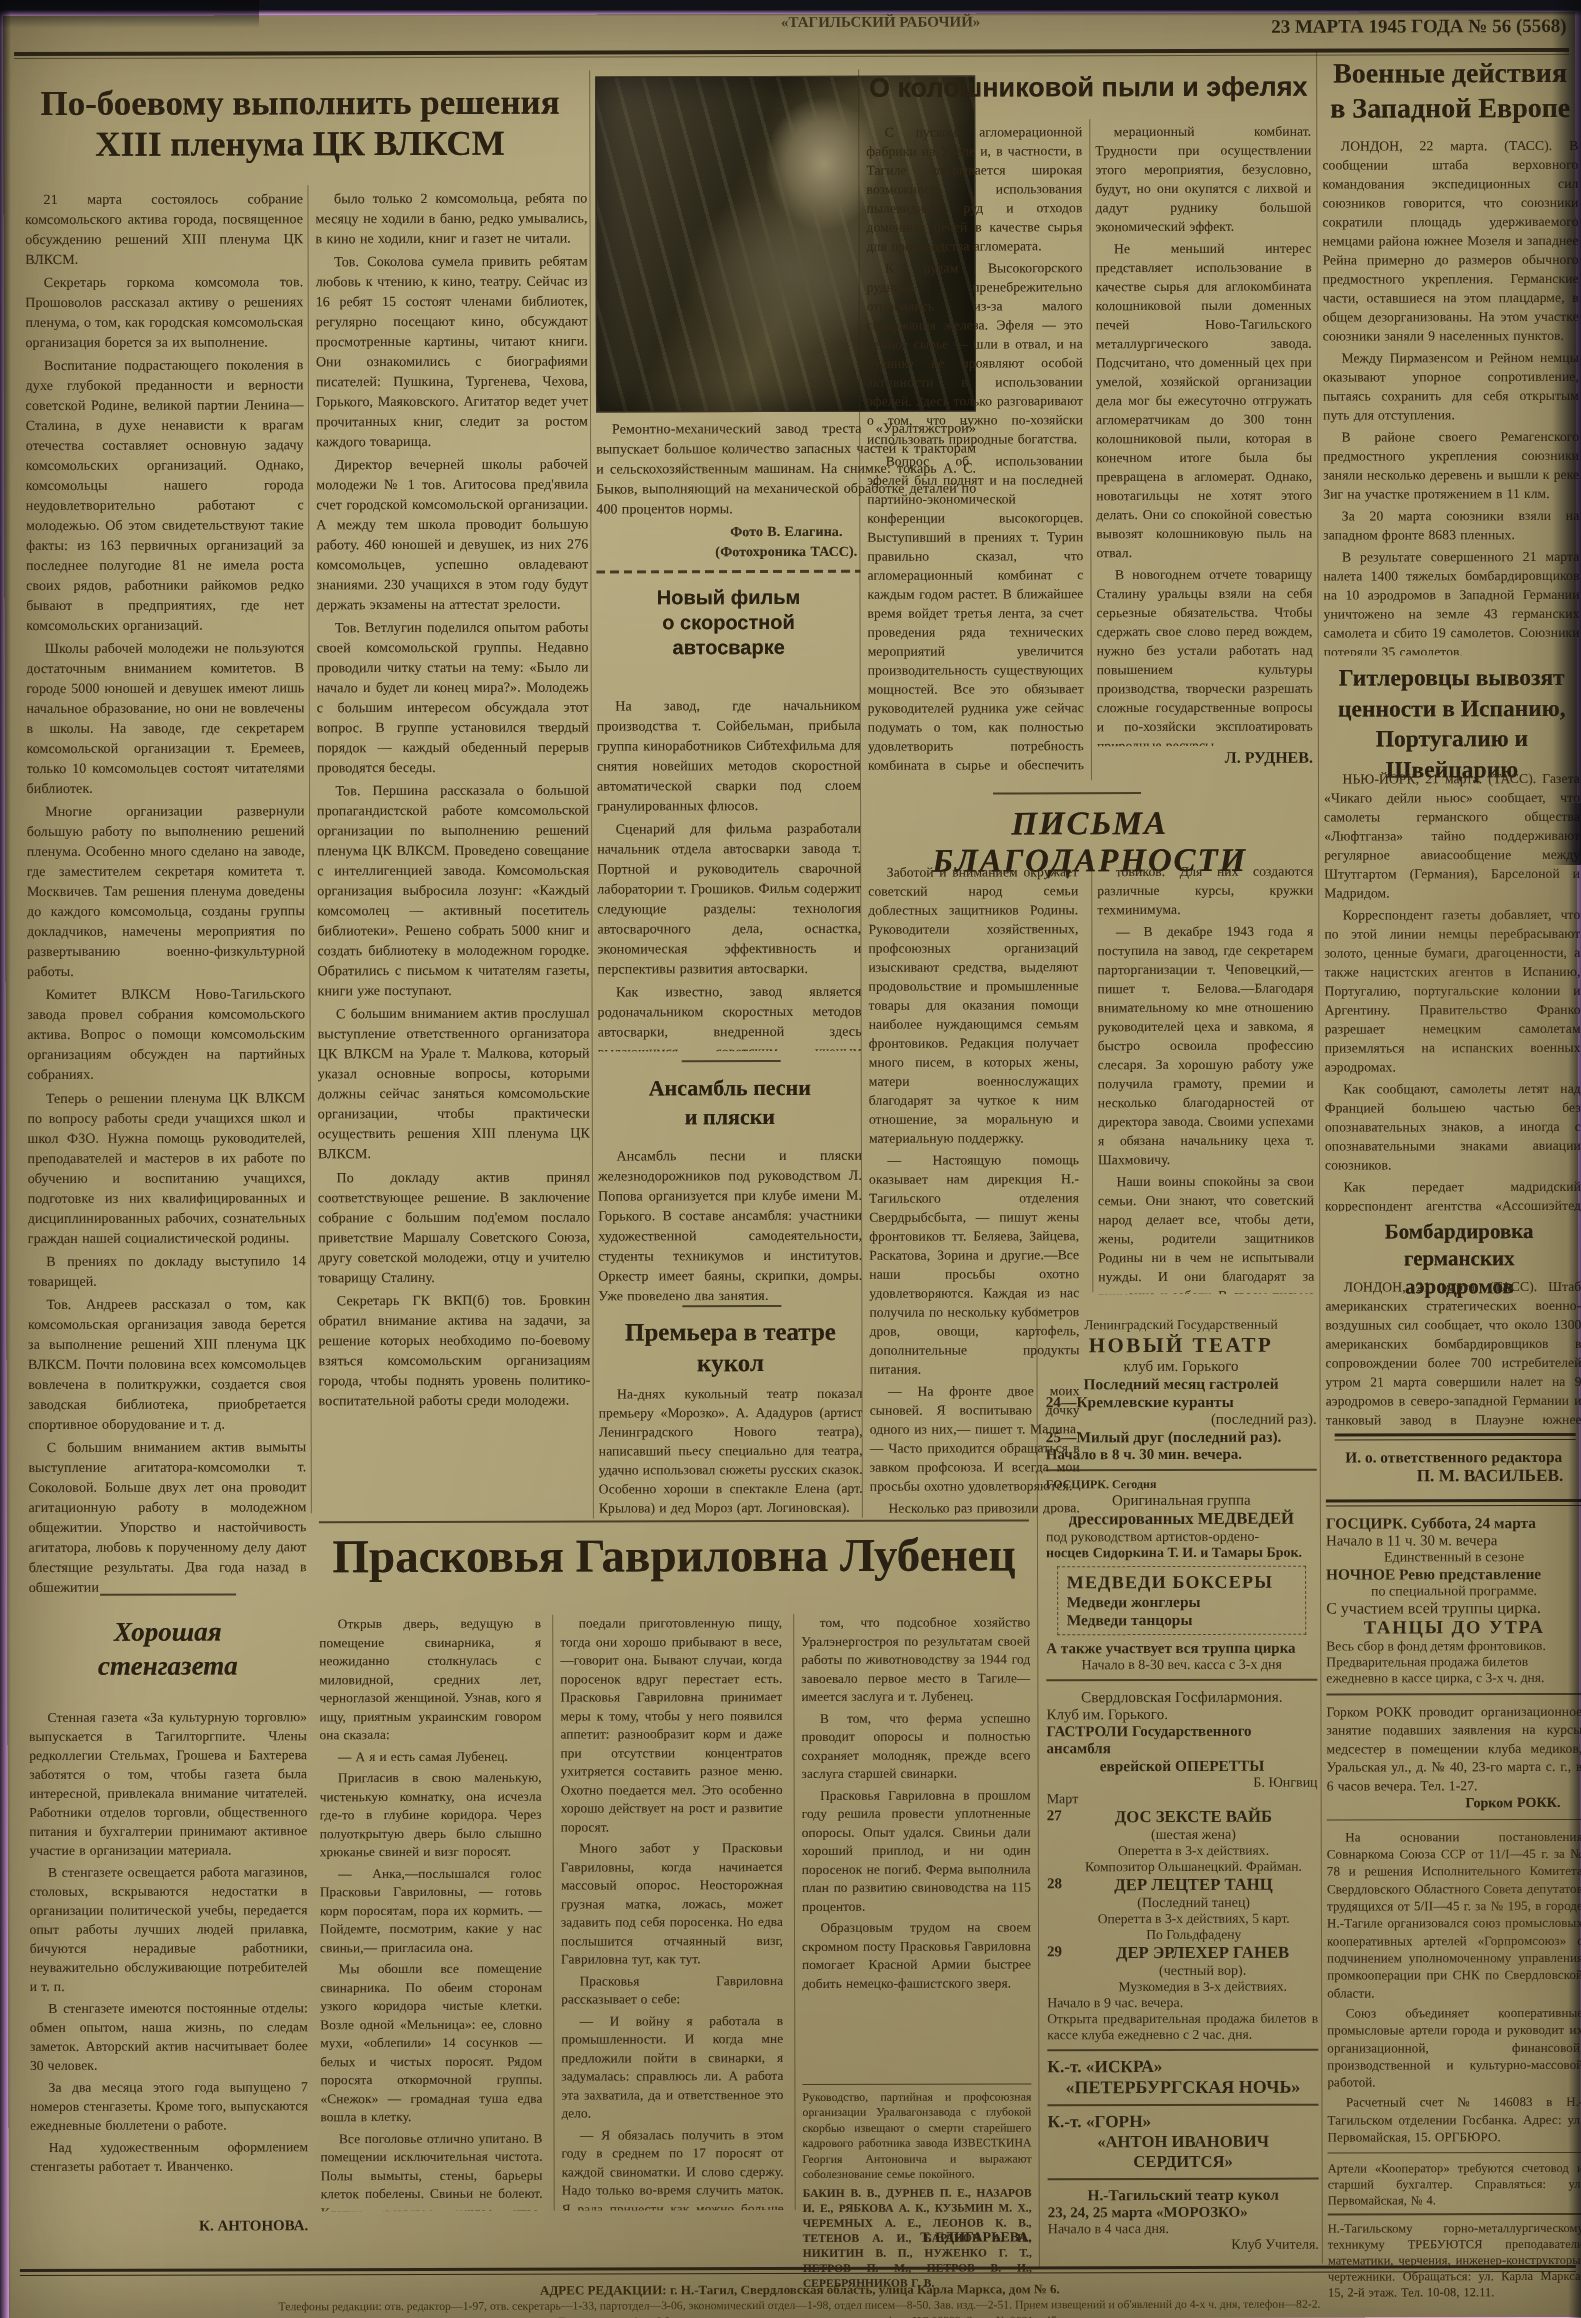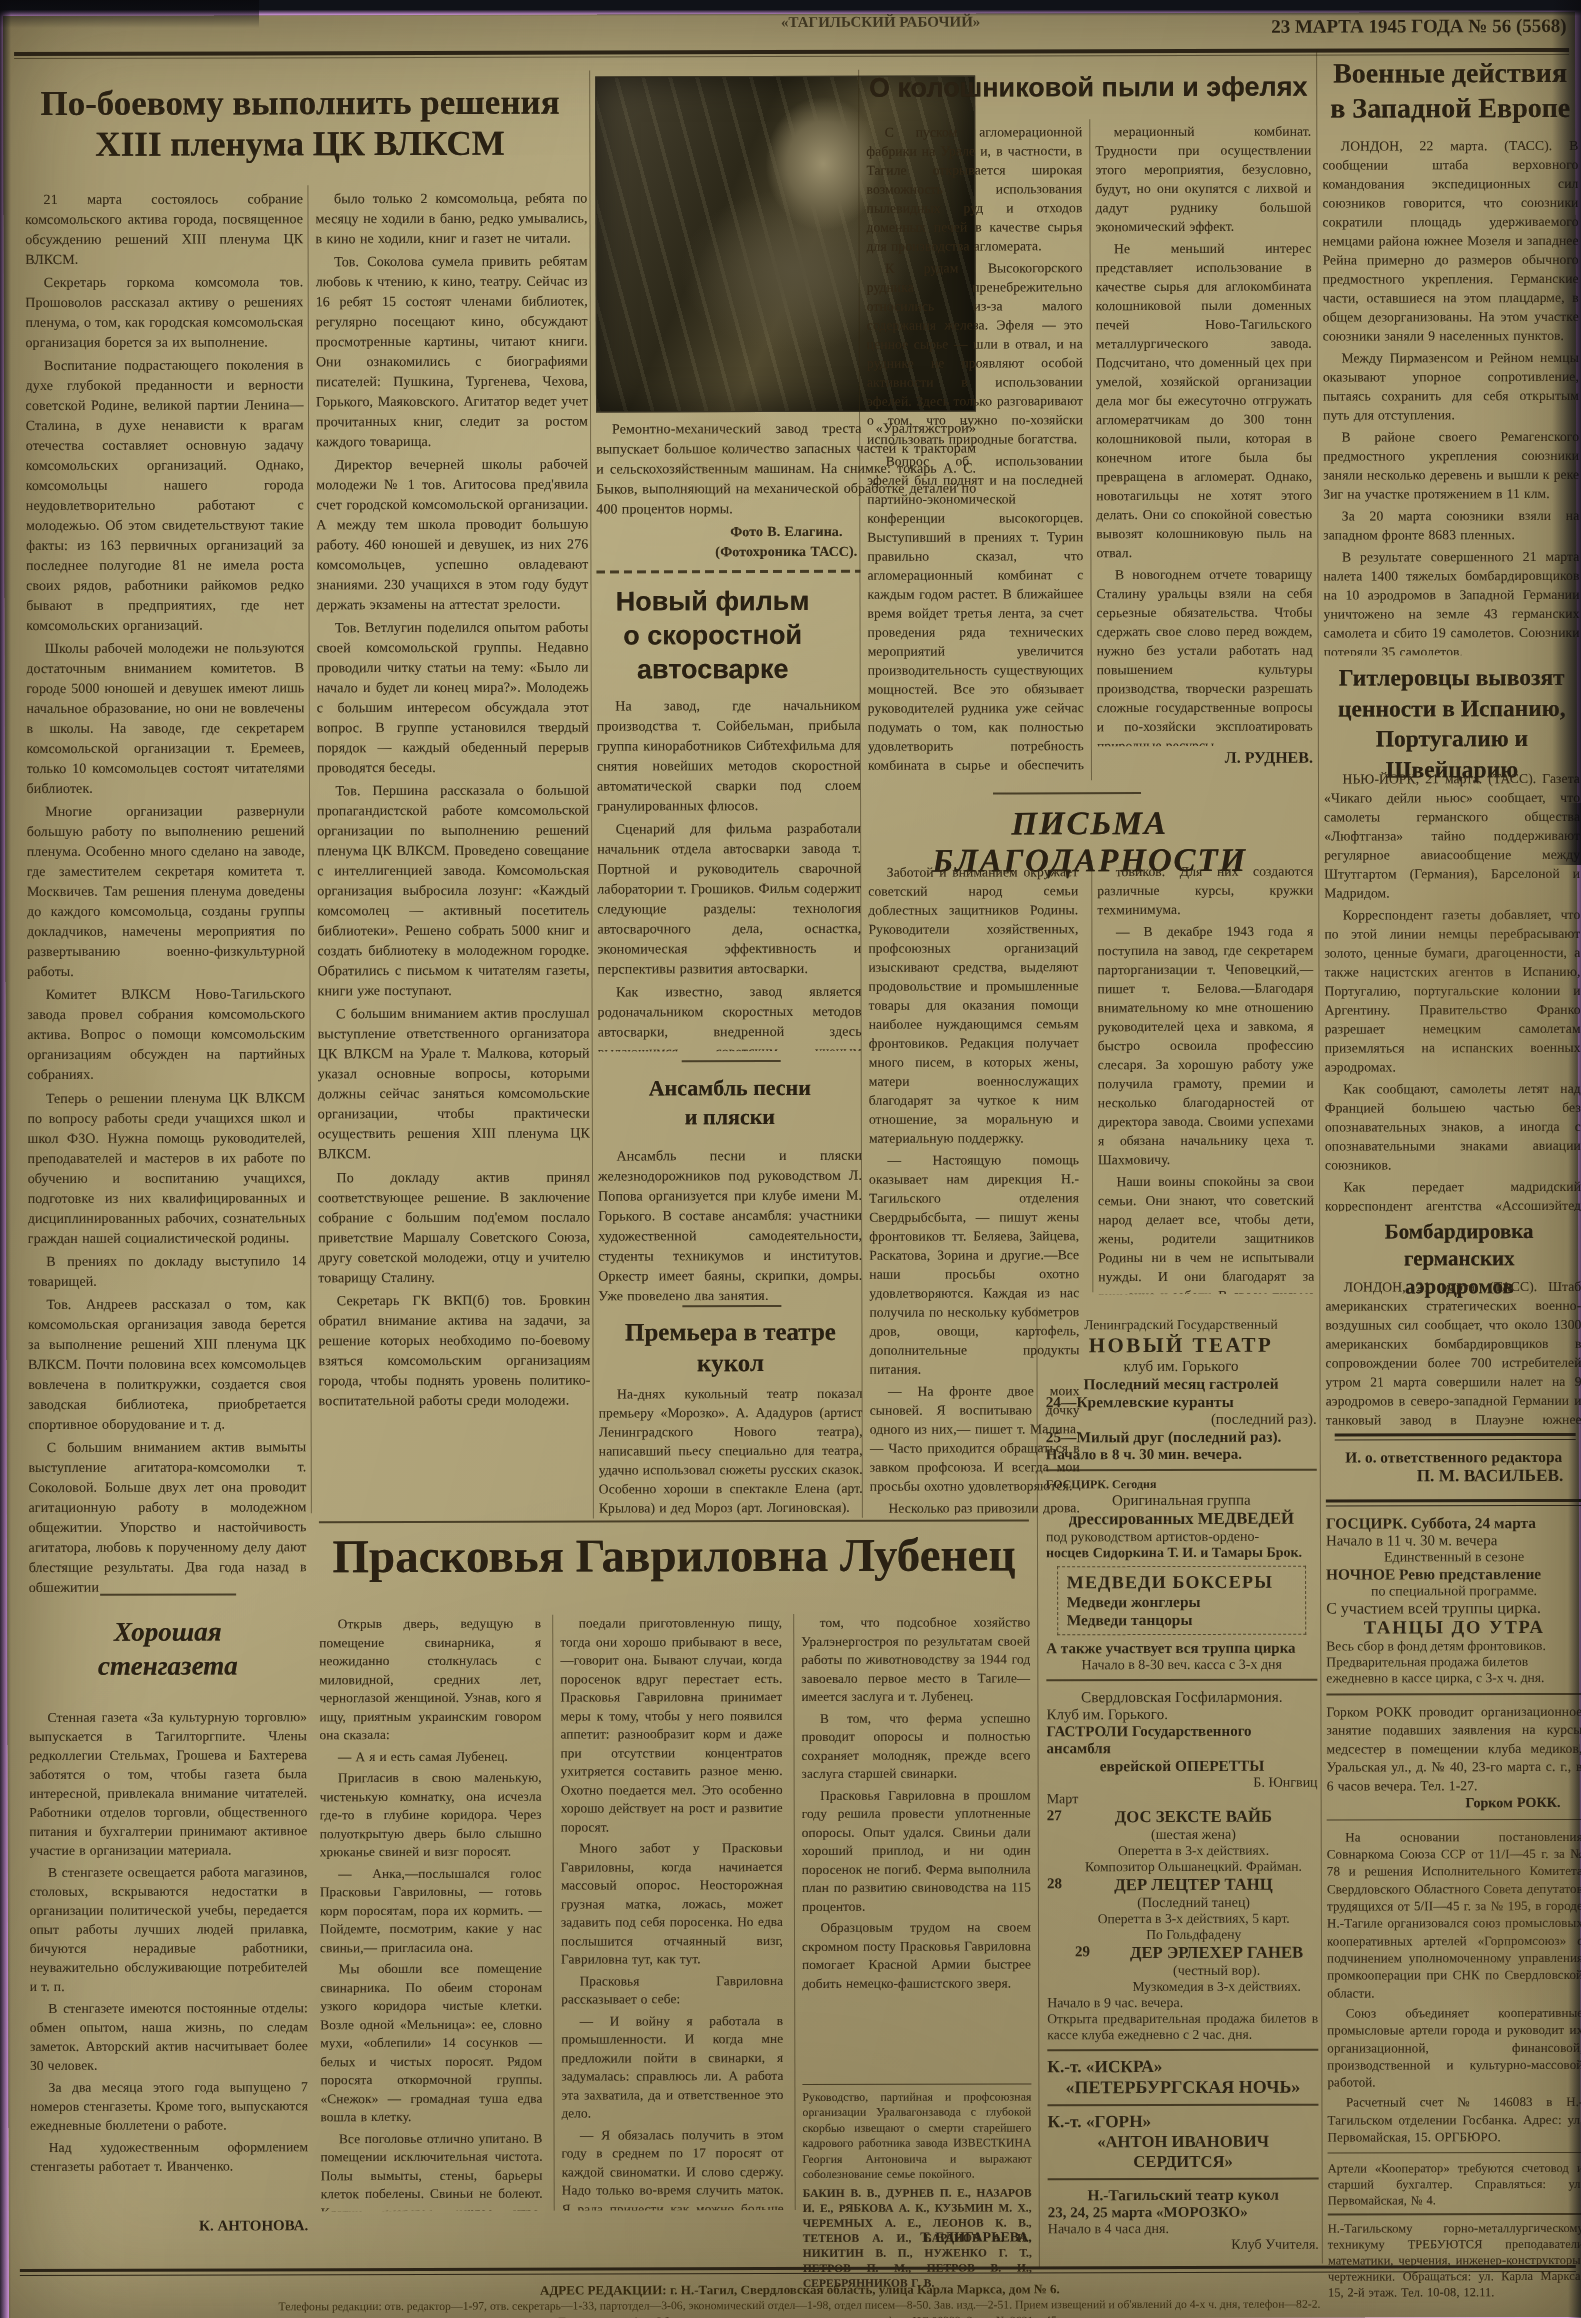--- a/index.html
+++ b/index.html
@@ -99,21 +99,21 @@
     <div class="abs vrule" style="left:586px;top:56px;height:1448px;"></div>
 
     <div class="abs photo" style="left:592px;top:62px;width:378px;height:334px;"></div>
     <div class="abs art b23" style="left:592px;top:405px;width:380px;">
       <div class="p" style="text-indent:16px;">Ремонтно-механический завод треста «Уралтяжстрой» выпускает большое количество запасных частей к тракторам и сельскохозяйственным машинам. На снимке: токарь А. С. Быков, выполняющий на механической обработке деталей по 400 процентов нормы.</div>
       <div class="center" style="font-weight:bold;">Фото В. Елагина.</div>
       <div class="center" style="font-weight:bold;">(Фотохроника ТАСС).</div>
     </div>
     <div class="abs wavy" style="left:592px;top:556px;width:264px;"></div>
 
-    <div class="abs hl sanshl" style="left:576px;top:571px;width:264px;font-size:27px;line-height:1.25;text-align:center;">
+    <div class="abs hl sanshl" style="left:592px;top:571px;width:264px;font-size:20px;line-height:1.25;text-align:center;">
       <div>Новый фильм</div>
       <div>о скоростной</div>
       <div>автосварке</div>
     </div>
     <div class="abs art b23 clip" style="left:592px;top:682px;width:264px;height:355px;">
       <div class="p">На завод, где начальником производства т. Сойбельман, прибыла группа киноработников Сибтехфильма для снятия новейших методов скоростной автоматической сварки под слоем гранулированных флюсов.</div>
       <div class="p">Сценарий для фильма разработали начальник отдела автосварки завода т. Портной и руководитель сварочной лаборатории т. Грошиков. Фильм содержит следующие разделы: технология автосварочного дела, оснастка, экономическая эффективность и перспективы развития автосварки.</div>
       <div class="p">Как известно, завод является родоначальником скоростных методов автосварки, внедренной здесь выдающимся советским ученым академиком Евгением Оскаровичем Патоном. С 1942 года по март 1945 года здесь сварили миллионы метров шва. Автосварка повысила производительность труда на разных узлах от 2 до 6 раз, позволила высвободить 300 высококвалифицированных сварщиков.</div>
 
     </div>
@@ -251,21 +251,21 @@
         </div>
         <div style="display:flex;gap:7.4px;">
           <div style="font-size:15px;font-weight:bold;">28</div>
           <div style="flex:1;text-align:center;">
             <div style="font-size:16.7px;font-weight:bold;">ДЕР ЛЕЦТЕР ТАНЦ</div>
             <div style="font-size:14px;">(Последний танец)</div>
             <div style="font-size:13.6px;">Оперетта в 3-х действиях, 5 карт.</div>
             <div style="font-size:13.6px;">По Гольдфадену</div>
           </div>
         </div>
-        <div style="display:flex;gap:25px;margin-left:28px;">
+        <div style="display:flex;gap:25px;">
           <div style="font-size:15px;font-weight:bold;">29</div>
           <div style="flex:1;text-align:center;">
             <div style="font-size:16.7px;font-weight:bold;">ДЕР ЭРЛЕХЕР ГАНЕВ</div>
             <div style="font-size:14px;">(честный вор).</div>
             <div style="font-size:13.6px;">Музкомедия в 3-х действиях.</div>
           </div>
         </div>
         <div style="font-size:14px;">Начало в 9 час. вечера.</div>
         <div style="font-size:13.6px;text-align:justify;">Открыта предварительная продажа билетов в кассе клуба ежедневно с 2 час. дня.</div>
       </div>

